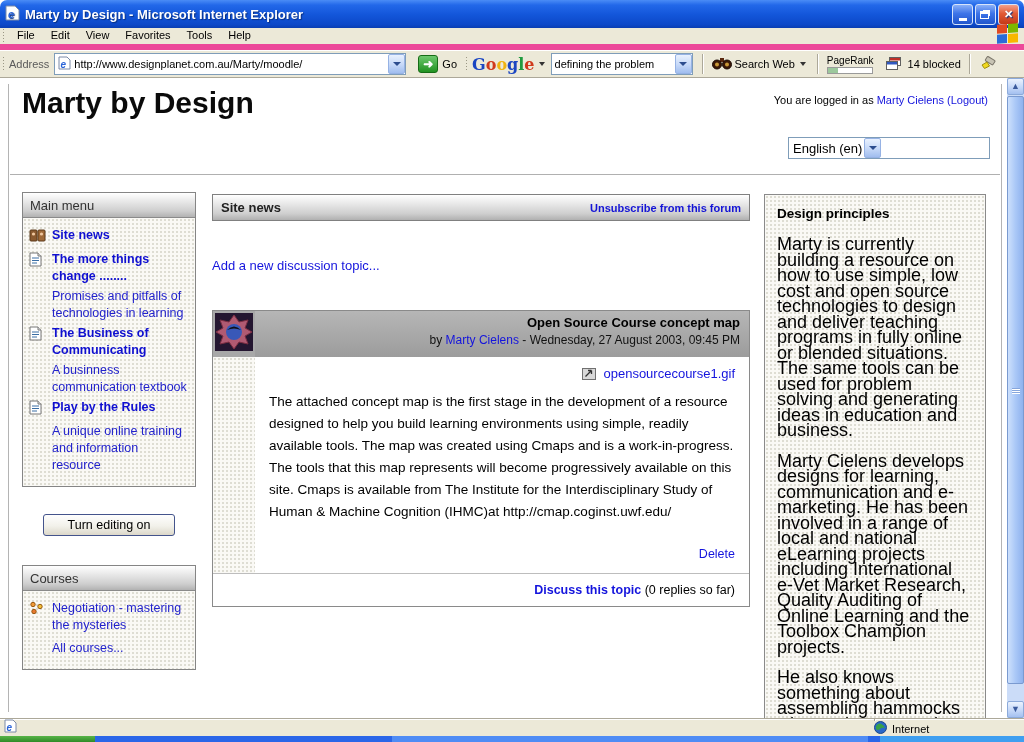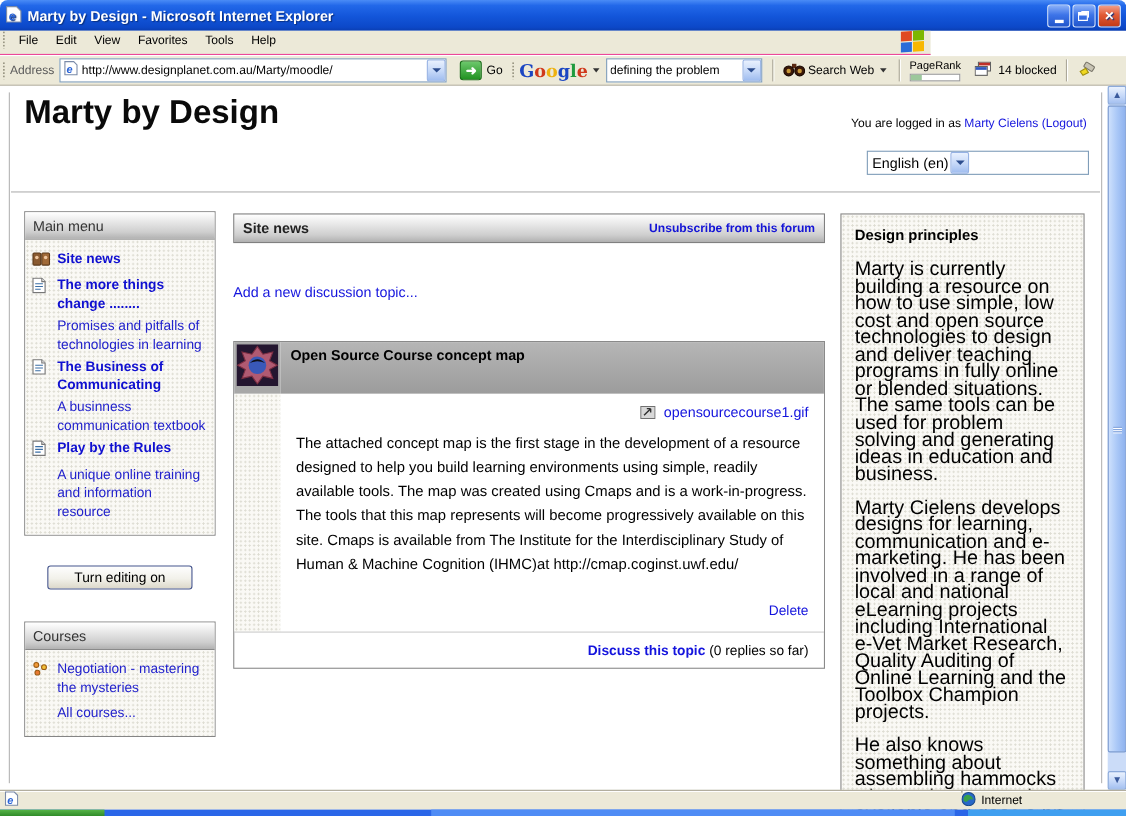--- a/index.html
+++ b/index.html
@@ -17,22 +17,22 @@
   .wbtn { width:21px; height:21px; border-radius:3px; border:1px solid #d6e4fb;
     display:flex; align-items:center; justify-content:center; color:#fff;
     font-size:11px; font-weight:bold;
     background:linear-gradient(180deg,#8ab0f8 0%,#3d74e8 45%,#2156cc 100%); }
   .wbtn.close { background:linear-gradient(180deg,#f2a08a 0%,#e25a35 45%,#c23a18 100%); }
   .glyph-min { width:8px; height:3px; background:#fff; margin-top:10px; }
   .glyph-restore { width:9px; height:8px; border:1px solid #fff; border-top:3px solid #fff;
     background:transparent; box-shadow:2px -2px 0 -1px #fff; margin-top:2px; margin-left:-2px; }
 
   
-  .menubar { position:absolute; top:28px; left:0; width:846px; height:22px;
-    background:#ece9d8; border-bottom:1px solid #ec4899; display:flex; align-items:flex-start;
+  .menubar { position:absolute; top:28px; left:0; width:1024px; height:22px;
+    background:#ece9d8; border-bottom:6px solid #ec4899; display:flex; align-items:flex-end;
     font-size:11px; color:#000; }
   .grip { width:3px; height:16px; margin:0 4px 0 2px;
     background-image:radial-gradient(#9a9784 1px, rgba(0,0,0,0) 1px); background-size:3px 3px; }
   .menu-item { padding:3px 8px; }
   .winflag { margin-left:auto; margin-right:5px; width:22px; height:20px; display:grid;
     grid-template-columns:10px 10px; grid-template-rows:9px 9px; gap:1px; transform:skewY(-4deg); }
   .winflag i { display:block; }
   .wf-r{background:#e04a22;} .wf-g{background:#7db700;} .wf-b{background:#2a6cd8;} .wf-y{background:#f8b700;}
 
   
@@ -64,21 +64,21 @@
   .pagerank { display:flex; flex-direction:column; align-items:flex-start; margin:0 4px; }
   .pagerank .pr-text { font-size:10px; }
   .pr-bar { width:46px; height:7px; border:1px solid #9a9a9a; background:#fff; margin-top:1px; }
   .pr-fill { width:10px; height:100%; background:#9cc89c; }
 
   
   .content { position:absolute; top:78px; left:0; width:1024px; height:640px; background:#fff; }
   .pageline { position:absolute; top:6px; height:628px; width:1px; background:#b4b4b4; }
   .pl-left { left:8px; } .pl-right { left:1001px; }
   .site-title { position:absolute; left:22px; top:8px; font-size:30px; font-weight:bold; color:#0a0a0a; }
-  .login-line { position:absolute; right:36px; top:28px; font-size:11px; color:#000;margin-left:34px; }
+  .login-line { position:absolute; right:36px; top:16px; font-size:11px; color:#000;margin-left:34px; }
   a, .link { color:#1414dd; text-decoration:none; }
   .lang-combo { position:absolute; right:34px; top:59px; width:202px; height:22px;
     background:#fff; border:1px solid #7f9db9; display:flex; align-items:center;
     padding-left:4px; font-size:13px; }
   .header-rule { position:absolute; left:10px; top:96px; width:990px; height:1px; background:#b0b0b0; }
 
   .dotted { background-color:#faf9f5;
     background-image:radial-gradient(#deddd3 1px, rgba(0,0,0,0) 1px); background-size:4px 4px; }
 
   
@@ -102,21 +102,21 @@
   .col-center { position:absolute; left:212px; top:116px; width:538px; }
   .sn-bar { height:27px; border:1px solid #808080;
     background:linear-gradient(180deg,#ffffff,#cecece 75%,#b0b0b0);
     display:flex; align-items:center; justify-content:space-between; padding:0 8px; }
   .sn-title { font-weight:bold; font-size:13px; color:#222; }
   .sn-unsub { font-size:11px; font-weight:bold; color:#1414d6; }
   .add-link { text-align:left; margin-top:37px; font-size:13px; }
   .post { margin-top:37px; border:1px solid #8a8a8a; background:#fff; }
   .post-head { display:flex; }
   .avatar-cell { flex:0 0 42px; background:#a8a8a8; padding:2px; }
-  .head-main { flex:1; background:linear-gradient(180deg,#b6b6b6,#9c9c9c); padding:4px 9px 5px; }
+  .head-main { flex:1; background:linear-gradient(180deg,#b6b6b6,#9c9c9c); padding:4px 9px 5px;text-align:right; }
   .post-title { font-weight:bold; font-size:13px; color:#000; }
   .post-byline { font-size:12px; margin-top:3px; color:#111; }
   .post-mid { display:flex; border-bottom:1px solid #bdbdbd; }
   .side-rail { flex:0 0 42px; }
   .body-cell { flex:1; background:#fff; padding:7px 14px 12px; }
   .attach { text-align:right; font-size:13px; margin:2px 0 10px; }
   .attach svg { vertical-align:-2px; margin-right:4px; }
   .ptext { font-size:13.5px; line-height:22px; color:#000; }
   .delete-row { text-align:right; margin-top:24px; font-size:12.5px; }
   .discuss-row { text-align:right; padding:9px 14px; font-size:12.5px; }
@@ -370,20 +370,25 @@
         <div class="avatar-cell">
           <svg width="38" height="38">
               <rect width="38" height="38" fill="#241630"></rect>
               <polygon points="19,2 24,9 33,7 30,15 37,19 30,23 33,31 24,29 19,36 14,29 5,31 8,23 1,19 8,15 5,7 14,9" fill="#b05a72" stroke="#7c2e42"></polygon>
               <circle cx="19" cy="19" r="8" fill="#3958b8"></circle>
               <path d="M12 17 Q19 10 26 17 Q19 14 12 17" fill="#101018"></path>
             </svg>
         </div>
         <div class="head-main">
           <div class="post-title">Open Source Course concept map</div>
+          <div class="post-byline">
+            <span>by</span>
+            <a class="link">Marty Cielens</a>
+            <span>- Wednesday, 27 August 2003, 09:45 PM</span>
+          </div>
         </div>
       </div>
       <div class="post-mid">
         <div class="side-rail dotted"></div>
         <div class="body-cell">
           <div class="attach">
             <span>
               <svg width="14" height="12">
                   <rect x="0.5" y="0.5" width="13" height="11" fill="#d8d8d8" stroke="#707070"></rect>
                   <path d="M3.5 8.5 L9.5 2.5 M9.5 2.5 h-3.5 M9.5 2.5 v3.5" stroke="#303030" stroke-width="1.3" fill="none"></path>

